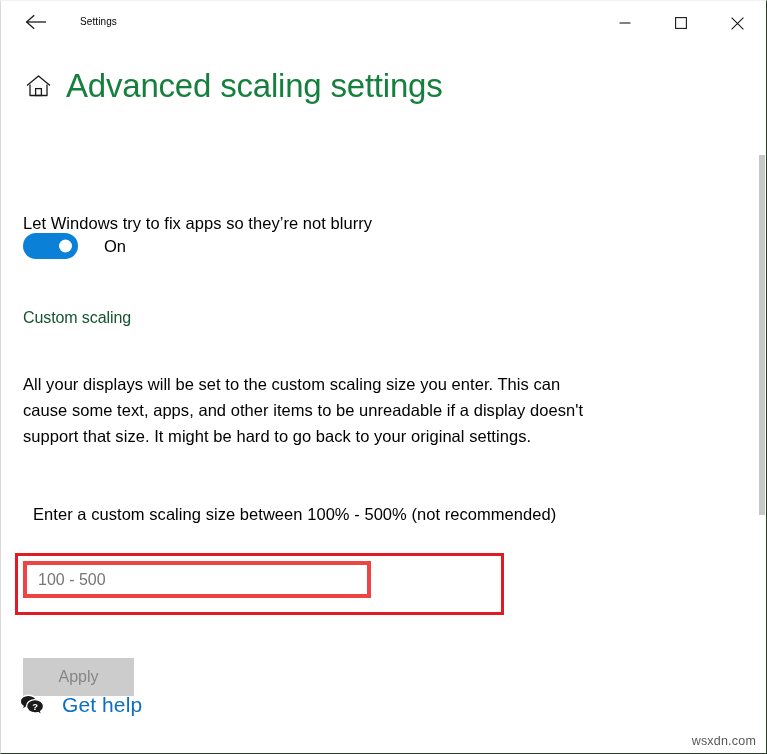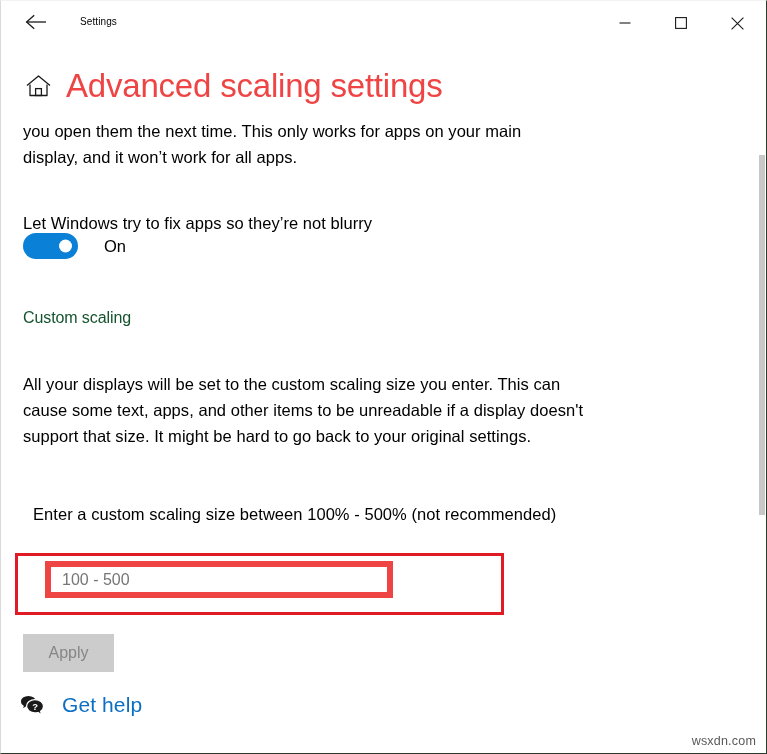--- a/index.html
+++ b/index.html
@@ -98,21 +98,21 @@
     height: 30px;
     margin-right: 13px;
     display: flex;
     align-items: center;
     justify-content: center;
     flex: none;
   }
   .page-title {
     font-size: 33px;
     font-weight: 400;
-    color: #ef4444;
+    color: #15803d;
     line-height: 38px;
     letter-spacing: -0.2px;
     white-space: nowrap;
   }
 
   .body-text {
     position: absolute;
     font-size: 16.5px;
     line-height: 26px;
     color: #000000;
@@ -196,41 +196,40 @@
     box-sizing: border-box;
     background: transparent;
   }
   .scaling-input {
     position: absolute;
     left: 22px;
     top: 513px;
     width: 348px;
     height: 37px;
     box-sizing: border-box;
-    border: 6px solid #ef4444;
+    border: 4px solid #ef4444;
     background: #ffffff;
     font-family: "Liberation Sans", sans-serif;
     font-size: 16px;
     color: #a16207;
     padding: 0 11px;
     outline: none;
     border-radius: 0;
-    margin-left: 22px;
   }
   .scaling-input::placeholder {
     color: #767676;
     opacity: 1;
   }
 
   
   .apply-btn {
     position: absolute;
     left: 22px;
-    top: 586px;
-    width: 91px;
+    top: 610px;
+    width: 111px;
     height: 38px;
     background: #cccccc;
     border: 1px solid #cccccc;
     color: #868686;
     font-family: "Liberation Sans", sans-serif;
     font-size: 16px;
     line-height: 36px;
     text-align: center;
     padding: 0;
     border-radius: 0;
@@ -336,21 +335,20 @@
       <span class="home-icon">
         <svg width="27" height="24" viewBox="0 0 27 24">
           <path d="M2 11.5 L13.5 2 L25 11.5" fill="none" stroke="#1a1a1a" stroke-width="1.3" stroke-linejoin="round"></path>
           <path d="M5 10.6 V21.5 H22 V10.6" fill="none" stroke="#1a1a1a" stroke-width="1.3" stroke-linejoin="round"></path>
           <rect x="10.6" y="14.6" width="5.8" height="6.9" fill="none" stroke="#1a1a1a" stroke-width="1.3"></rect>
         </svg>
       </span>
       <div class="page-title">Advanced scaling settings</div>
     </div>
 
-    <div class="body-text intro-text">you open them the next time. This only works for apps on your main display, and it won’t work for all apps.</div>
 
     <div class="body-text toggle-label">Let Windows try to fix apps so they’re not blurry</div>
 
     <div class="toggle-row">
       <button class="toggle">
         <span class="knob"></span>
       </button>
       <div class="toggle-state">On</div>
     </div>
 

